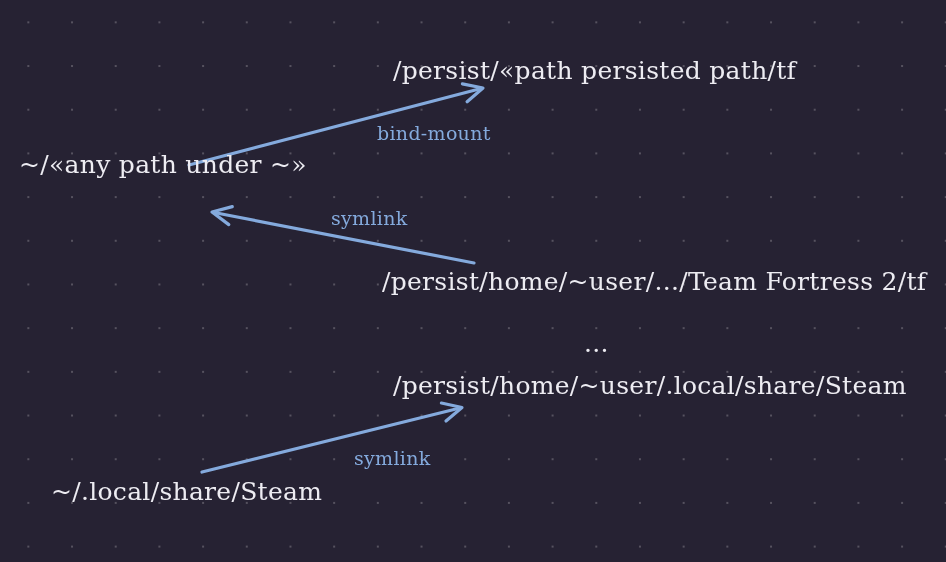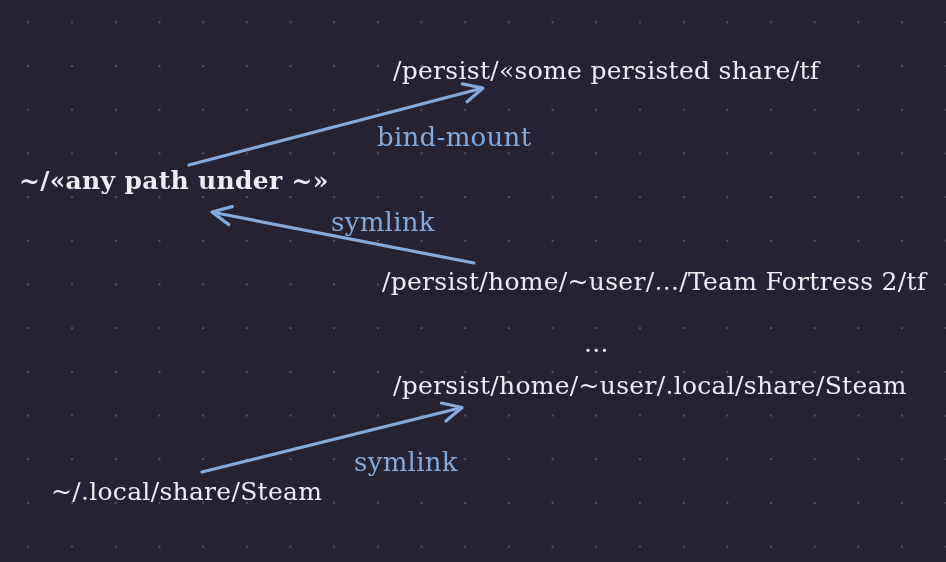--- a/index.html
+++ b/index.html
@@ -38,21 +38,21 @@
     position: absolute;
     color: var(--path-text);
     font-size: 25px;
     line-height: 1.1;
     letter-spacing: 0.3px;
     white-space: nowrap;
   }
   .edge-label {
     position: absolute;
     color: var(--arrow);
-    font-size: 26px;
+    font-size: 19px;
     line-height: 1.1;
     letter-spacing: 0.3px;
     white-space: nowrap;
   }
 </style>
 </head>
 <body>
 
 <div class="canvas">
 
@@ -64,25 +64,25 @@
     <g>
       <path d="M474,263 L214,212.5"></path>
       <path d="M232.3,206.6 L212,212 L228.8,224.6"></path>
     </g>
     <g>
       <path d="M202,472 L460,408"></path>
       <path d="M441.4,403 L462,407.5 L446,421"></path>
     </g>
   </svg>
 
-  <div class="node" style="left:393px; top:57px;">/persist/«some persisted share/tf</div>
+  <div class="node" style="left:393px; top:57px;">/persist/«path persisted path/tf</div>
 
   <div class="edge-label" style="left:377px; top:123px;">bind-mount</div>
 
-  <div class="node" style="left:19px; top:167px;font-weight:bold;">~/«any path under ~»</div>
+  <div class="node" style="left:19px; top:151px;">~/«any path under ~»</div>
 
   <div class="edge-label" style="left:331px; top:208px;">symlink</div>
 
   <div class="node" style="left:382px; top:268px;">/persist/home/~user/.../Team Fortress 2/tf</div>
 
   <div class="node" style="left:584px; top:330px;">...</div>
 
   <div class="node" style="left:393px; top:372px;">/persist/home/~user/.local/share/Steam</div>
 
   <div class="edge-label" style="left:354px; top:448px;">symlink</div>

